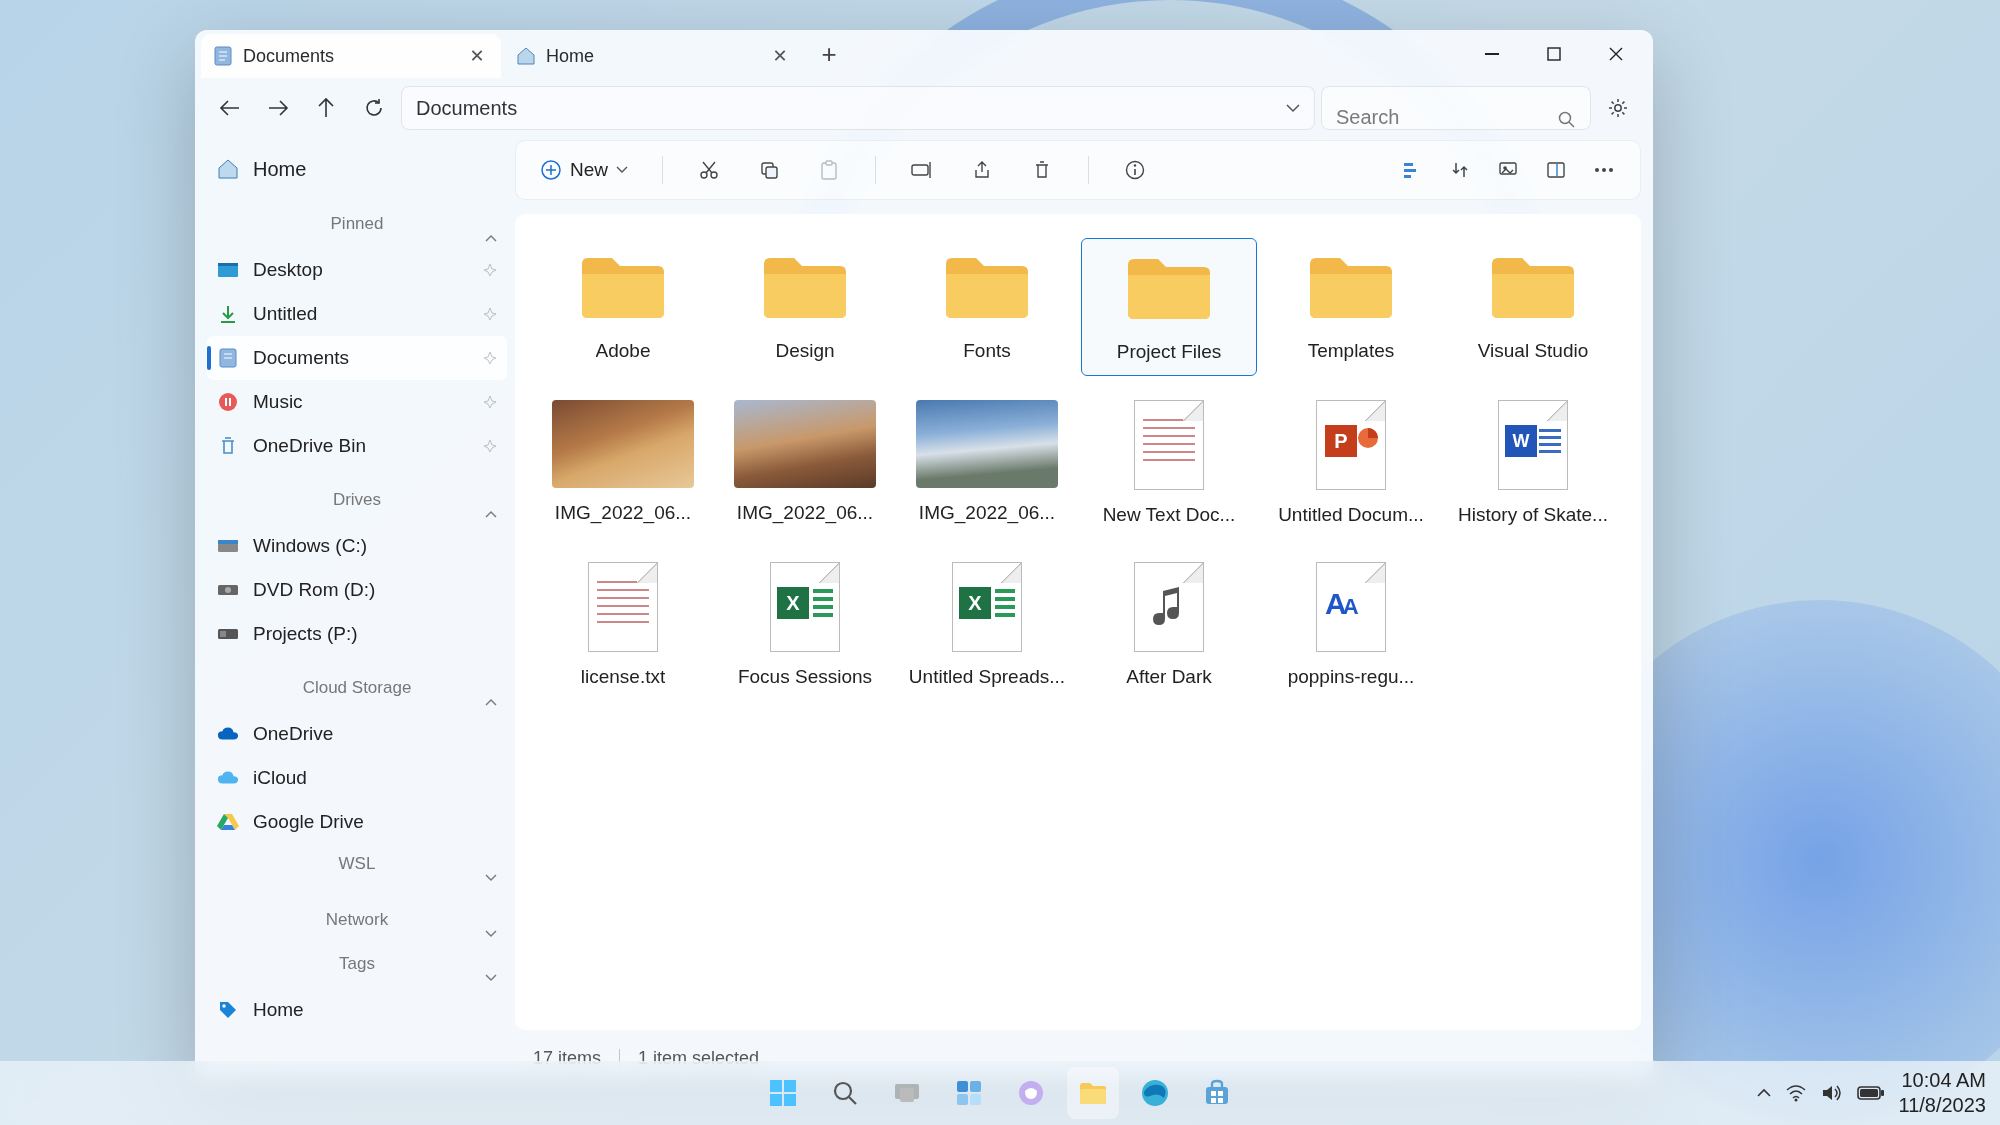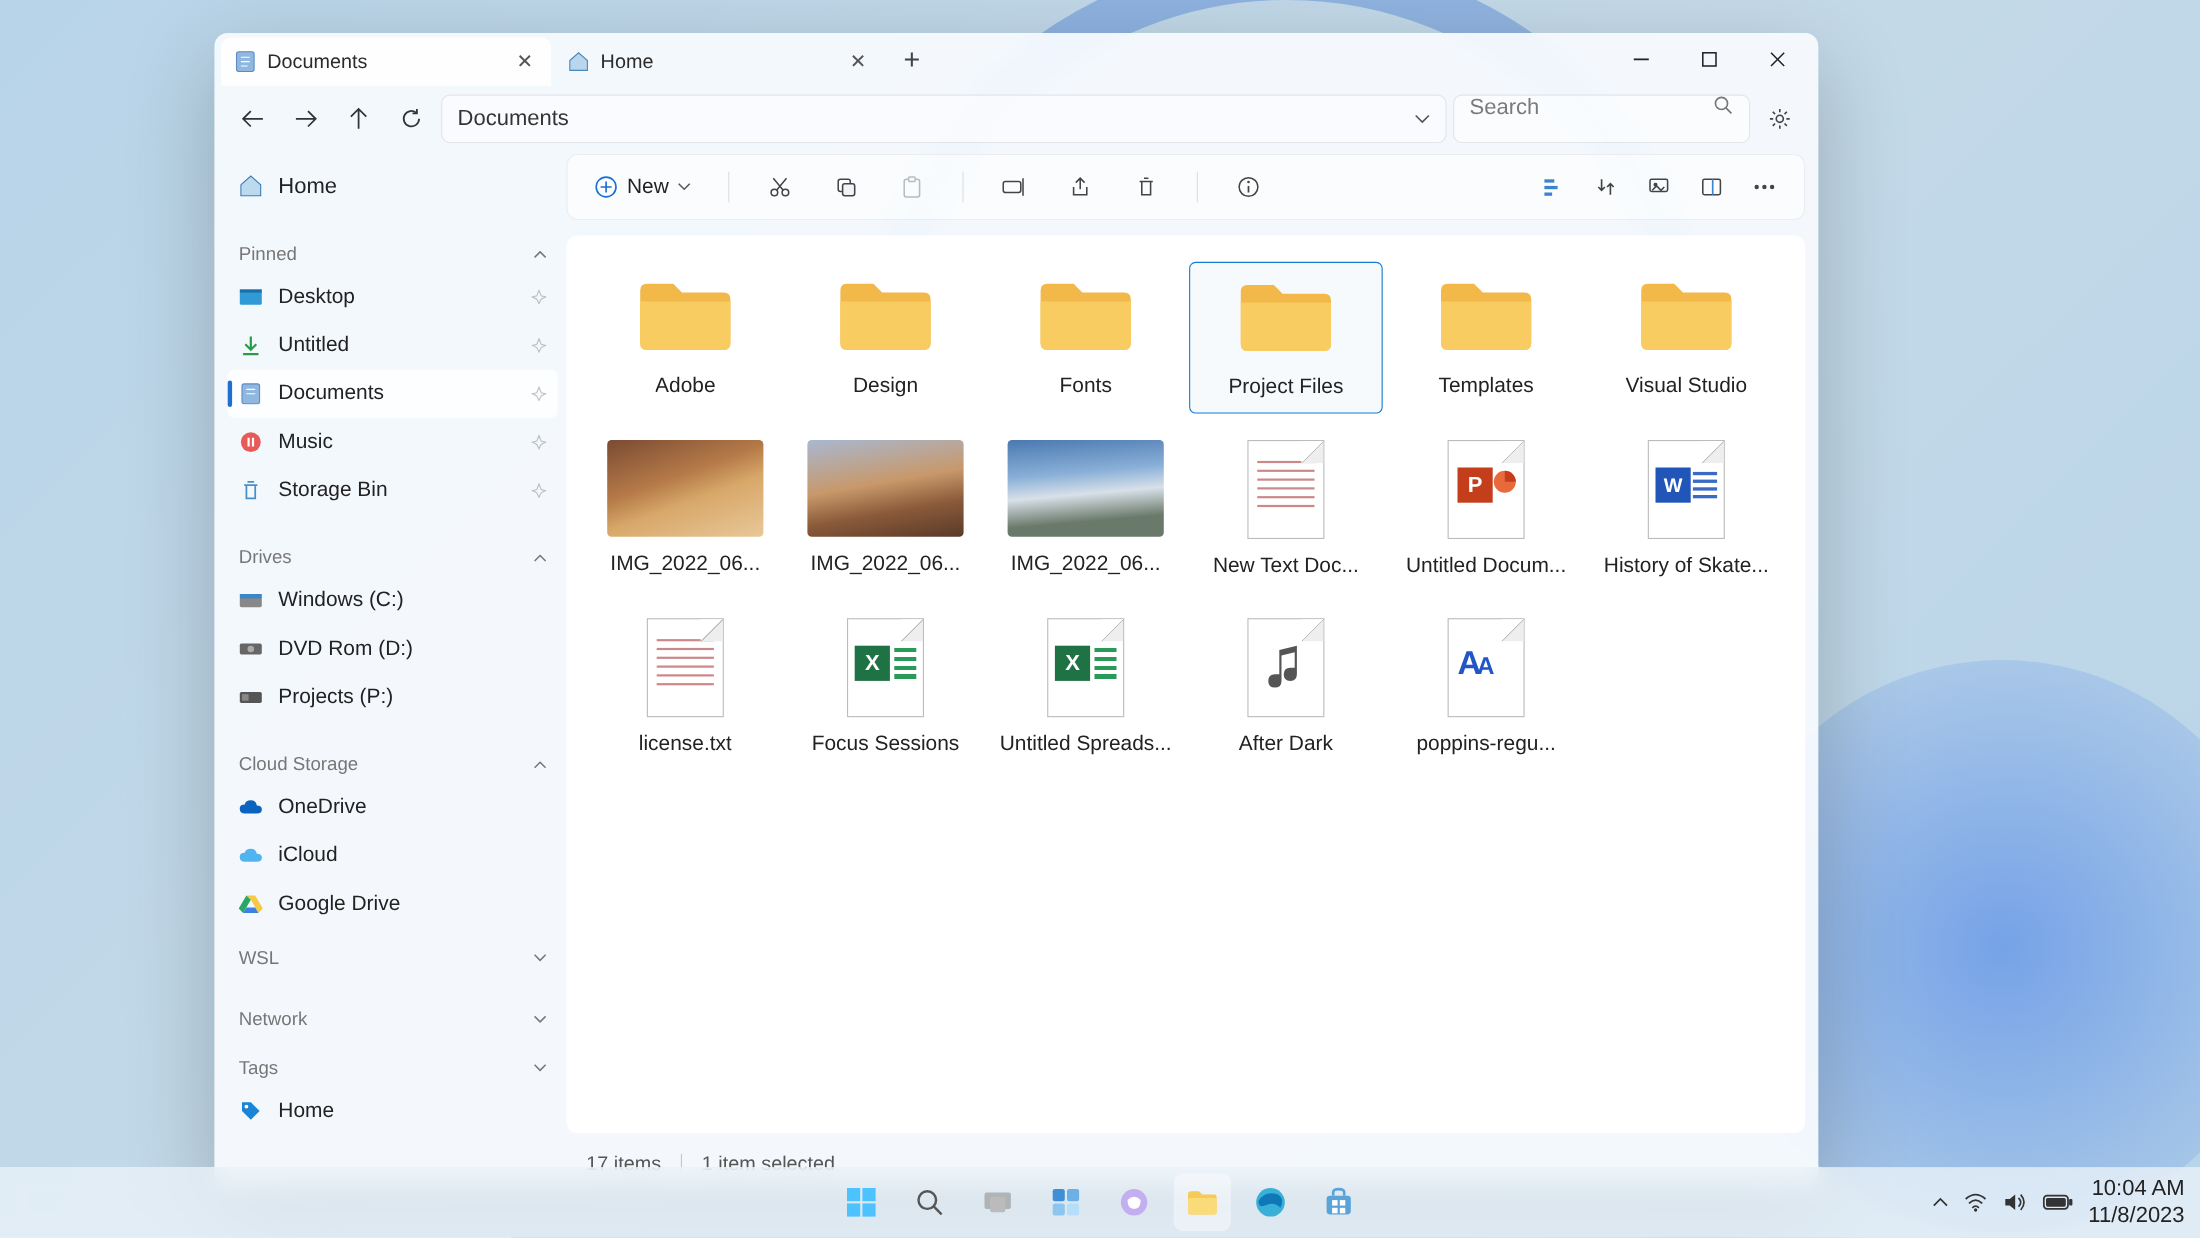--- a/index.html
+++ b/index.html
@@ -18,29 +18,29 @@
 .tab-docs { width:300px; }
 .tab-home { width:300px; margin-left:3px; }
 .new-tab { width:42px; height:42px; margin-left:4px; display:flex; align-items:center; justify-content:center; font-size:26px; color:#444; border-radius:8px; cursor:pointer; }
 .win-controls { margin-left:auto; display:flex; }
 .win-btn { width:62px; height:42px; display:flex; align-items:center; justify-content:center; color:#222; cursor:pointer; font-size:14px; }
 
 .navbar { height:56px; display:flex; align-items:center; padding:4px 14px 0 14px; gap:6px; }
 .nav-btn { width:42px; height:42px; display:flex; align-items:center; justify-content:center; border-radius:6px; cursor:pointer; }
 .addr { flex:1; height:44px; background:rgba(255,255,255,0.52); border:1px solid rgba(0,0,0,0.09); border-radius:8px; display:flex; align-items:center; padding:0 14px; font-size:20px; color:#333; }
 .addr .chev { margin-left:auto; }
-.search { width:270px; height:44px; background:rgba(255,255,255,0.58); border:1px solid rgba(0,0,0,0.09); border-radius:8px; display:flex; align-items:flex-start; padding:0 14px; color:#7a7a7a; font-size:20px; }
+.search { width:270px; height:44px; background:rgba(255,255,255,0.58); border:1px solid rgba(0,0,0,0.09); border-radius:8px; display:flex; align-items:flex-end; padding:0 14px; color:#7a7a7a; font-size:20px; }
 .search svg { margin-left:auto; }
 .settings-btn { width:42px; height:42px; display:flex; align-items:center; justify-content:center; cursor:pointer; }
 
 .body { flex:1; display:flex; min-height:0; }
 .sidebar { width:320px; padding:12px 8px 8px 12px; overflow-y:auto; }
 .side-home { height:46px; display:flex; align-items:center; gap:14px; padding:0 10px; font-size:20px; color:#222; border-radius:6px; cursor:pointer; }
 .side-section { margin-top:22px; }
-.side-header { height:34px; display:flex; align-items:center; padding:0 10px; font-size:17px; color:#777; cursor:pointer; }
+.side-header { height:34px; display:flex; align-items:center; padding:0 10px; font-size:17px; color:#777; cursor:pointer;flex-direction:column; }
 .side-header .chev { margin-left:auto; }
 .side-item { height:44px; display:flex; align-items:center; gap:14px; padding:0 10px; font-size:19px; color:#222; border-radius:6px; cursor:pointer; position:relative; }
 .side-item.active { background:rgba(255,255,255,0.75); }
 .side-item.active::before { content:""; position:absolute; left:0; top:10px; bottom:10px; width:4px; background:#1f6fd0; border-radius:4px; }
 .side-item .pin { margin-left:auto; opacity:0.45; }
 .side-icon { width:22px; height:22px; display:flex; align-items:center; justify-content:center; }
 
 .main-col { flex:1; display:flex; flex-direction:column; padding:0 12px 0 0; }
 .toolbar { height:60px; background:rgba(255,255,255,0.58); border:1px solid rgba(0,0,0,0.06); border-radius:10px; margin-top:6px; display:flex; align-items:center; padding:0 14px; gap:16px; }
 .tool-new { height:38px; display:flex; align-items:center; gap:8px; padding:0 10px; border-radius:6px; cursor:pointer; color:#1f6fd0; font-size:19px; }
@@ -240,21 +240,21 @@
                 </svg>
               </span>
             </div>
             <div class="side-item">
               <span class="side-icon">
                 <svg width="18" height="20" viewBox="0 0 18 20">
                   <path d="M3 5 H15 M5 5 V17 H13 V5" fill="none" stroke="#4a90c8" stroke-width="1.6"></path>
                   <path d="M6 2 H12" stroke="#4a90c8" stroke-width="1.6"></path>
                 </svg>
               </span>
-              <span>Storage Bin</span>
+              <span>OneDrive Bin</span>
               <span class="pin">
                 <svg width="14" height="14">
                   <path d="M7 1 L9 6 L13 7 L9 9 L7 13 L5 9 L1 7 L5 6 Z" fill="none" stroke="#777" stroke-width="1"></path>
                 </svg>
               </span>
             </div>
           </div>
       </div>
 
       <div class="side-section">

